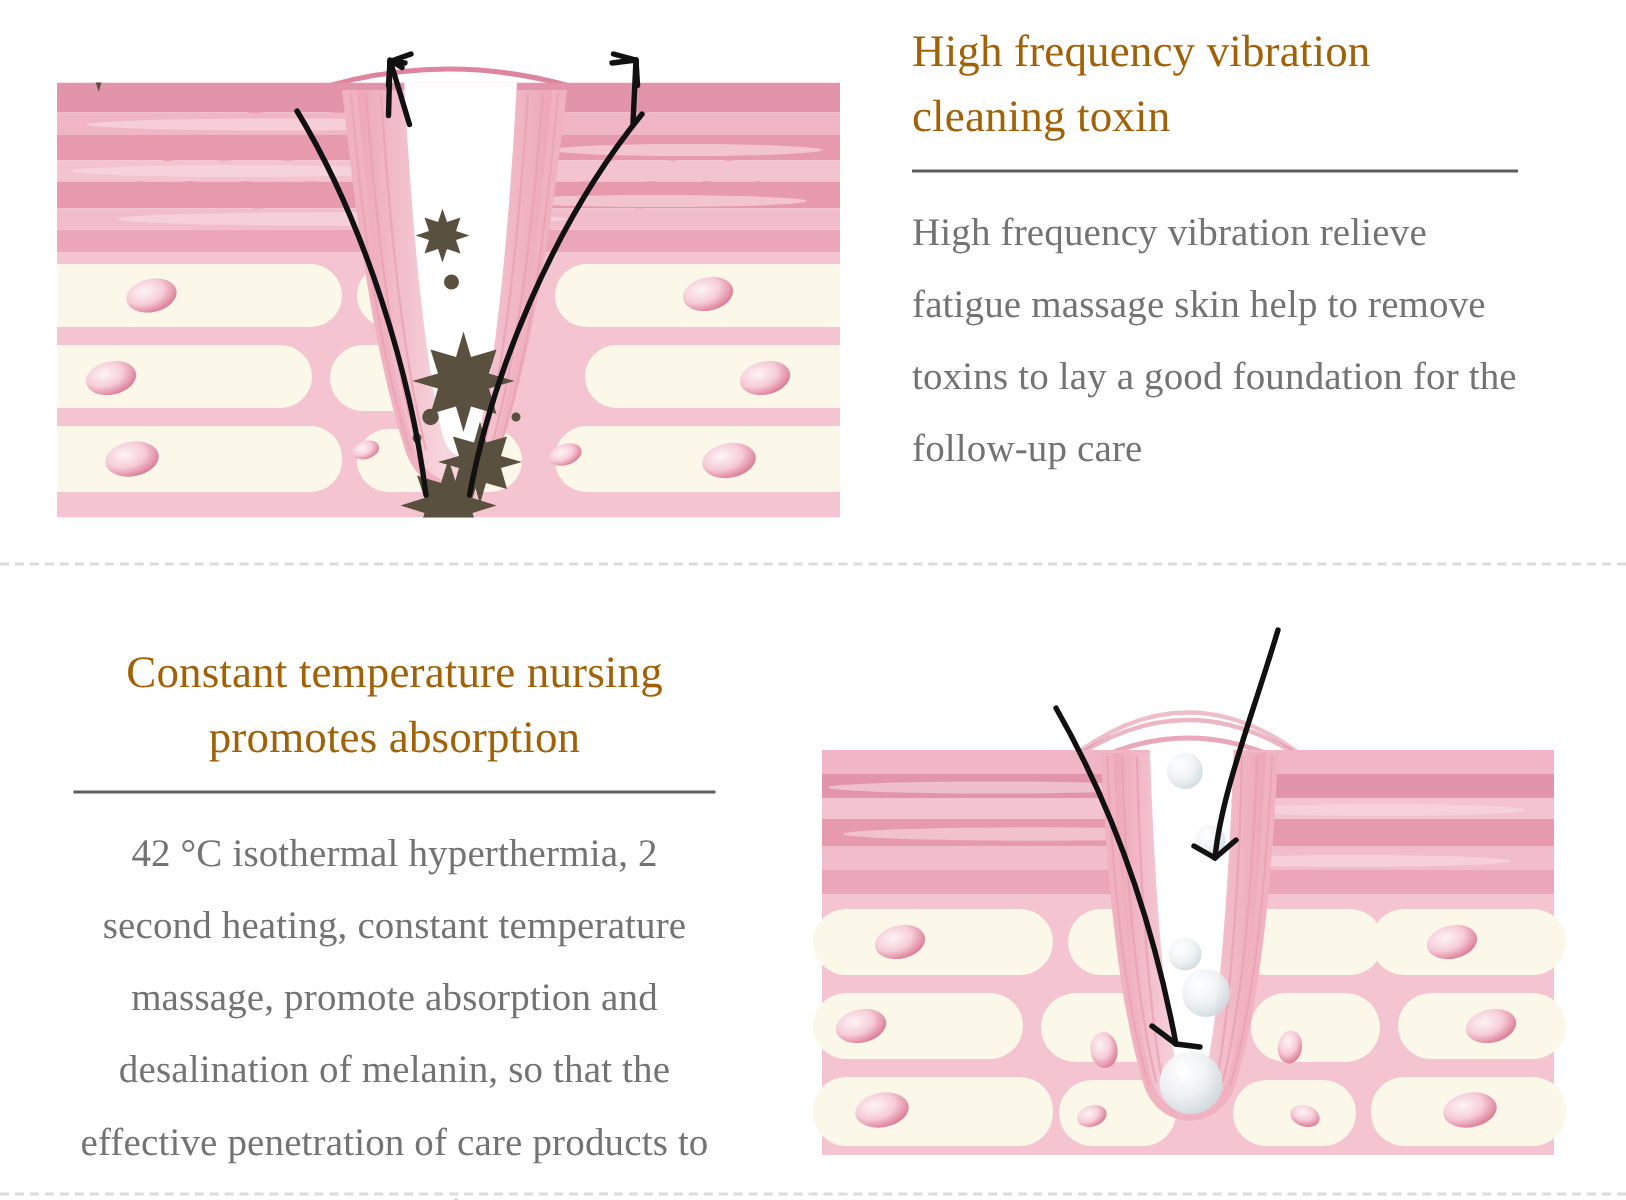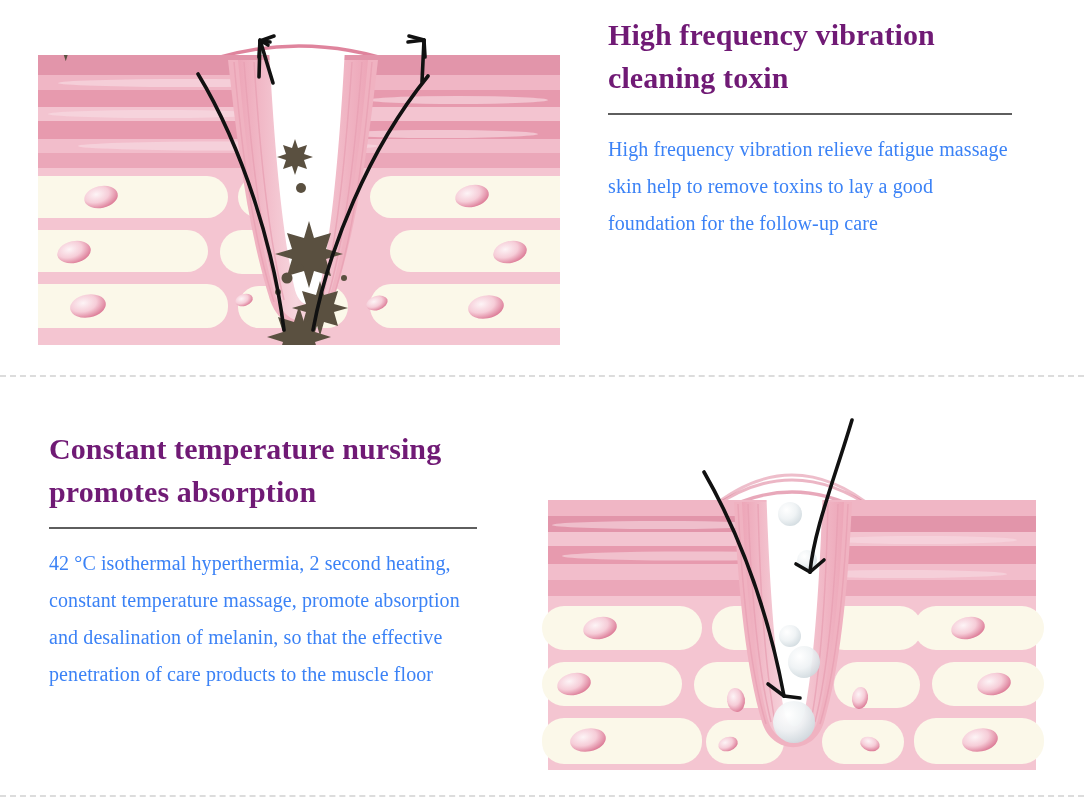--- a/index.html
+++ b/index.html
@@ -27,33 +27,33 @@
   #divider-1{top:375px;}
   #divider-2{top:795px;}
 
   
   #panel-bottom-text{left:49px;top:428px;width:428px;}
   #panel-bottom-illu{left:522px;top:410px;width:540px;height:360px;}
 
   
   .heading{
     font-size:30px;line-height:1.42;
-    color:#701a75;font-weight:700;
+    color:#a16207;font-weight:400;
     margin:0;letter-spacing:.1px;
   }
   .rule{
     height:0;border-top:2px solid #5e5e5e;
     margin:14px 0 16px 0;width:100%;
   }
   .body-text{
-    font-size:20px;line-height:1.85;
-    color:#3b82f6;margin:0;letter-spacing:.1px;
+    font-size:26px;line-height:1.85;
+    color:#737373;margin:0;letter-spacing:.1px;
   }
   .align-left{text-align:left;}
-  .align-center{}
+  .align-center{text-align:center;}
 
   svg{display:block;}
 </style>
 </head>
 <body>
 
 <div class="page">
 
   <div class="panel" id="panel-top-illu">
     <svg width="522" height="350" viewBox="0 0 522 350" xmlns="http://www.w3.org/2000/svg">

